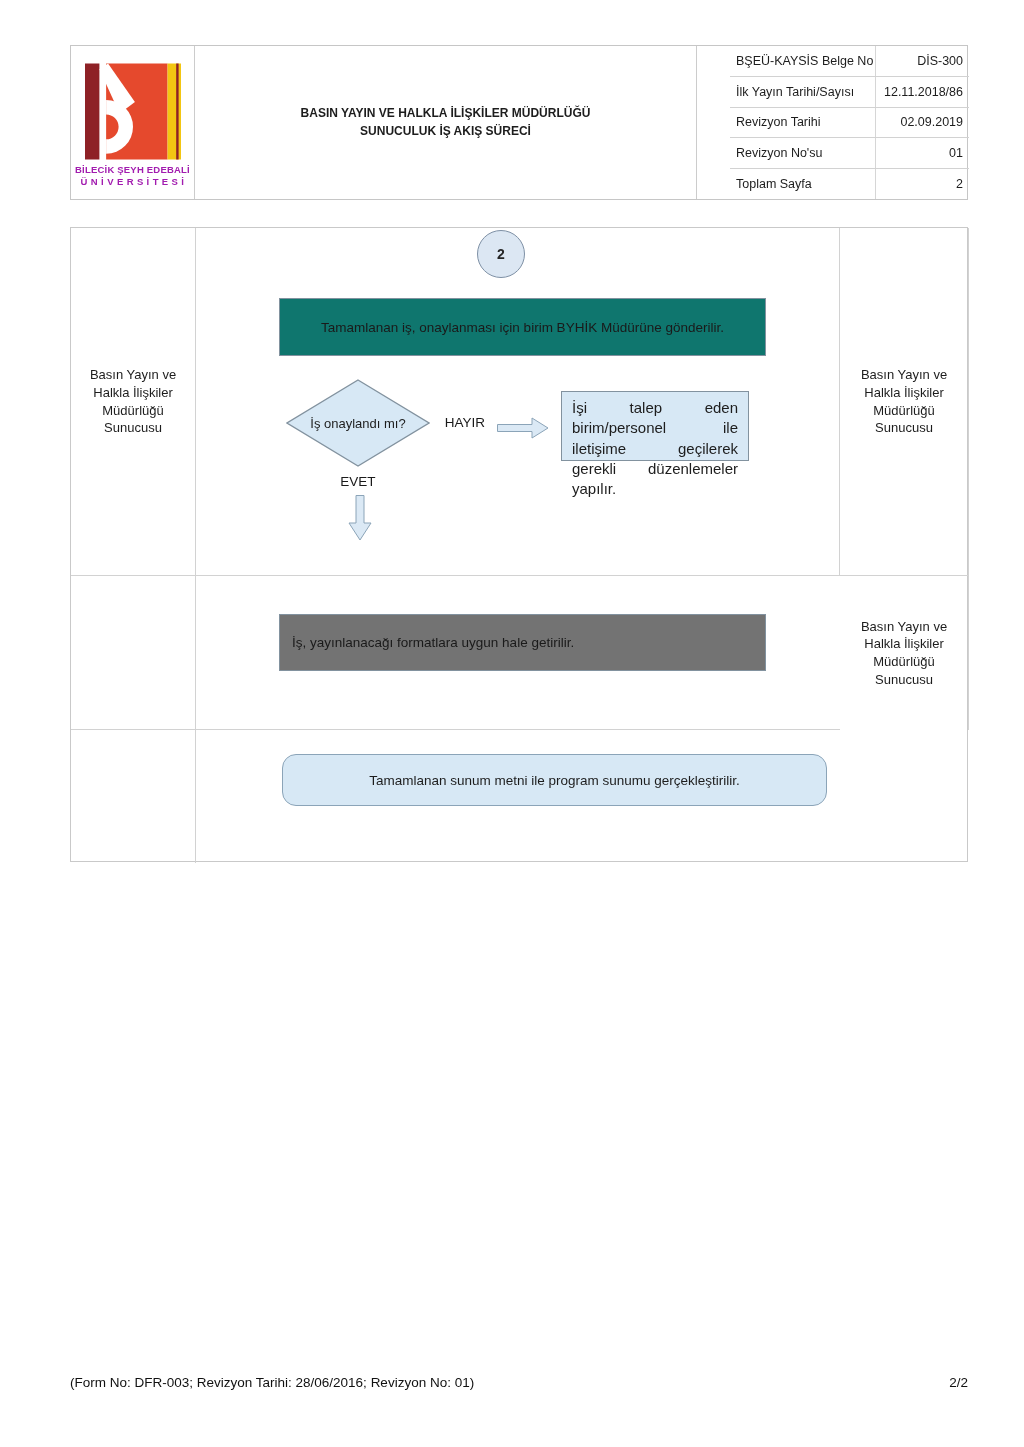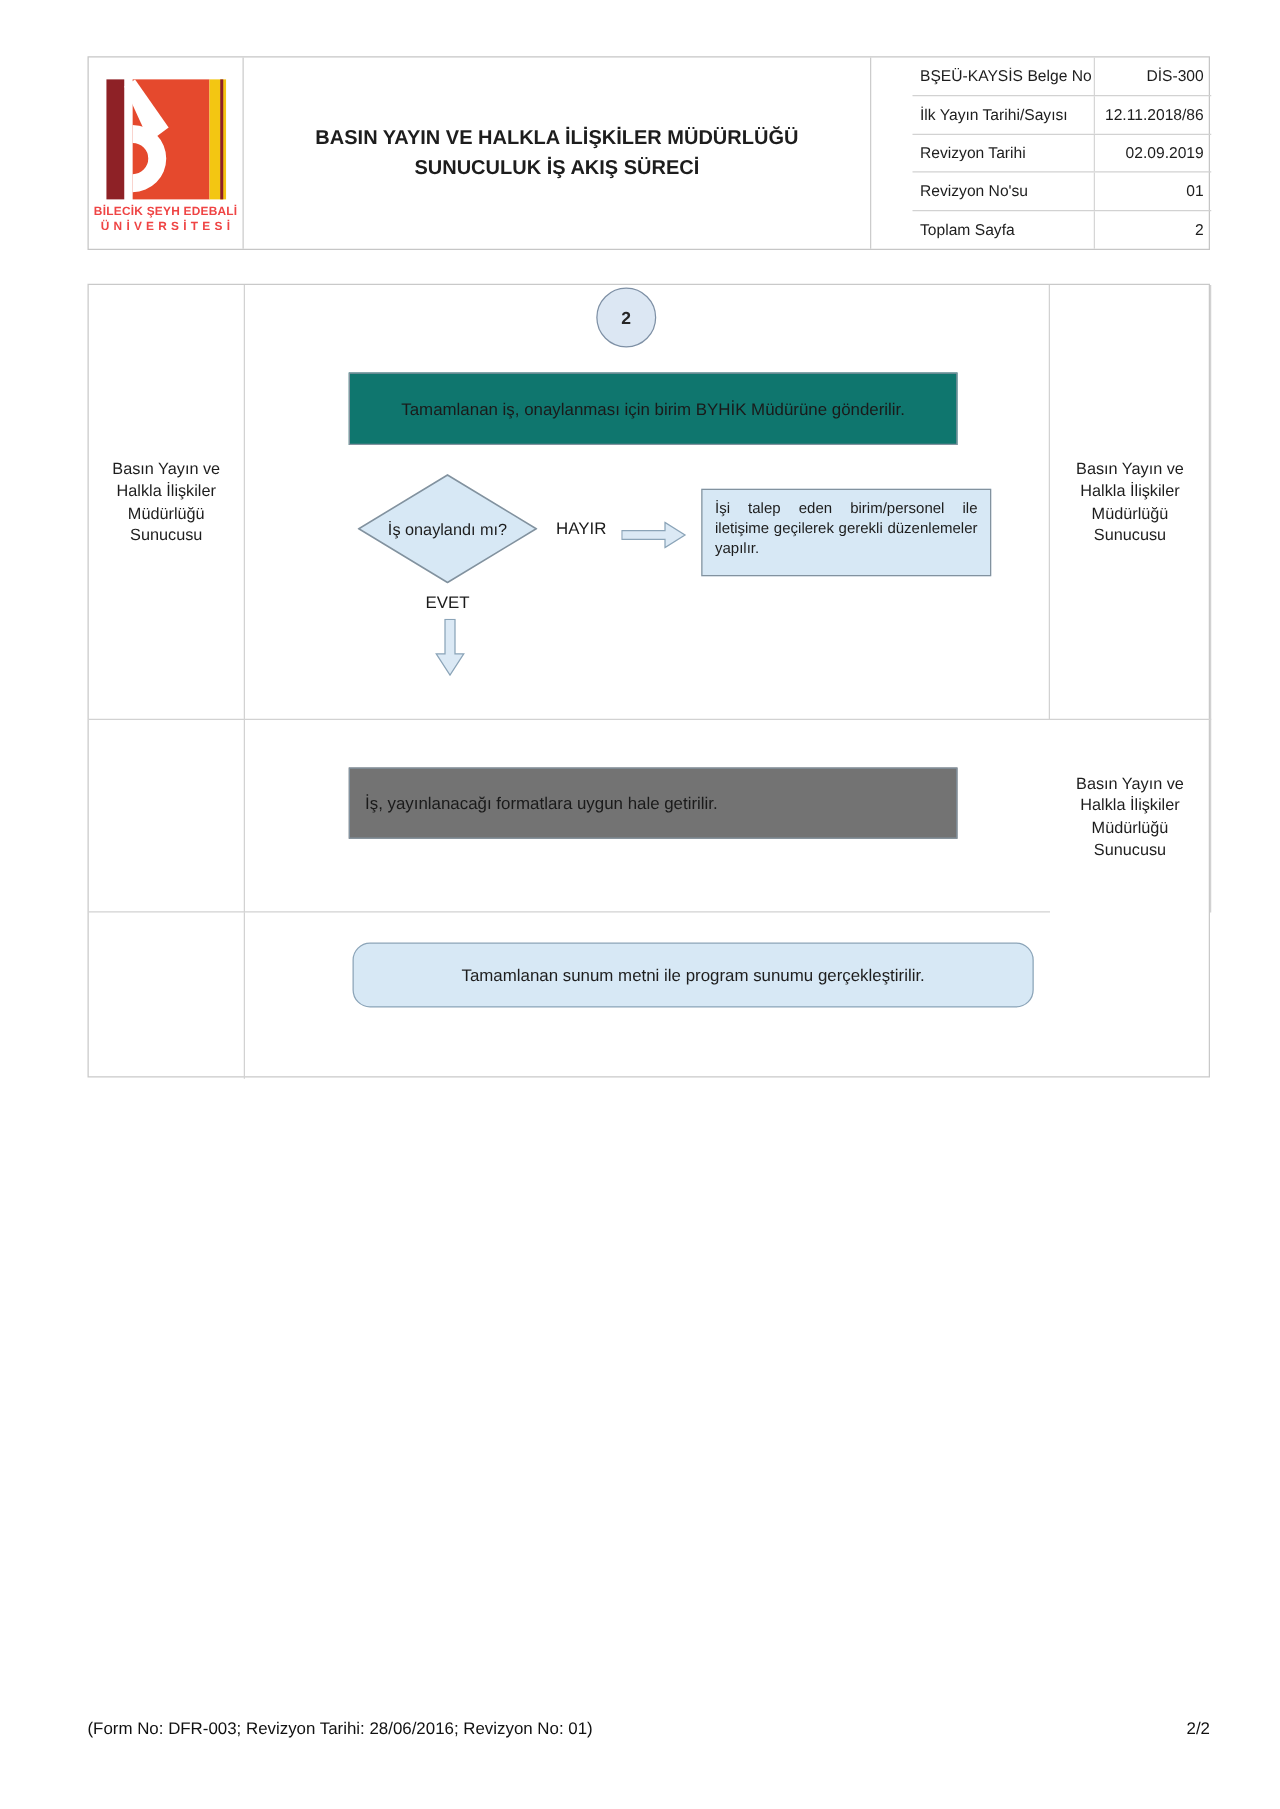--- a/index.html
+++ b/index.html
@@ -24,28 +24,28 @@
   }
   .logo-cell {
     border-right: 1px solid #cccccc;
     display: flex; flex-direction: column;
     align-items: center; justify-content: center;
     padding-top: 6px;
   }
   .logo-mark { width: 96px; height: 97px; display: block; }
   .logo-text {
     margin-top: 4px; text-align: center;
-    color: #ef4444; font-weight: bold; line-height: 1.25;
+    color: #a21caf; font-weight: bold; line-height: 1.25;
   }
   .logo-text .l1 { font-size: 9.5px; letter-spacing: 0.2px; display: block; }
   .logo-text .l2 { font-size: 9.5px; letter-spacing: 3.4px; display: block; margin-left: 3px; }
   .title-cell {
     display: flex; align-items: center; justify-content: center;
     text-align: center;
-    font-weight: bold; font-size: 16px; line-height: 1.45;
+    font-weight: bold; font-size: 12px; line-height: 1.45;
     white-space: pre-line;
   }
   .info-table { border-left: 1px solid #cccccc; display: flex; flex-direction: column; padding-left: 33px; }
   .info-row {
     flex: 1; display: flex; align-items: center;
     border-bottom: 1px solid #d2d2d2;
     font-size: 12.5px;
   }
   .info-row:last-child { border-bottom: none; }
   .info-label { width: 145px; padding-left: 6px; overflow: hidden; white-space: nowrap; }
@@ -87,23 +87,23 @@
     font-size: 14px; font-weight: bold; color: #262626;
   }
   .proc-box {
     border: 1px solid #82929f;
     display: flex; align-items: center; justify-content: center;
     font-size: 13.5px; color: #1a1a1a;
   }
   .box-approval { left: 208px; top: 70px; width: 487px; height: 58px; text-align: center; padding: 0 8px; }
   .box-format   { left: 208px; top: 386px; width: 487px; height: 57px; justify-content: flex-start; padding-left: 12px; }
   .box-rework {
-    left: 490px; top: 163px; width: 232px; height: 70px;
+    left: 490px; top: 163px; width: 188px; height: 70px;
     border: 1px solid #82929f;
-    font-size: 12px; line-height: 1.35;
+    font-size: 15px; line-height: 1.35;
     padding: 6px 10px;
     text-align: justify; text-align-last: left;
     display: block;
   }
   .terminator {
     left: 211px; top: 526px; width: 545px; height: 52px;
     border: 1.5px solid #8ba4b8; border-radius: 14px;
     display: flex; align-items: center; justify-content: center;
     font-size: 13.5px;
   }

